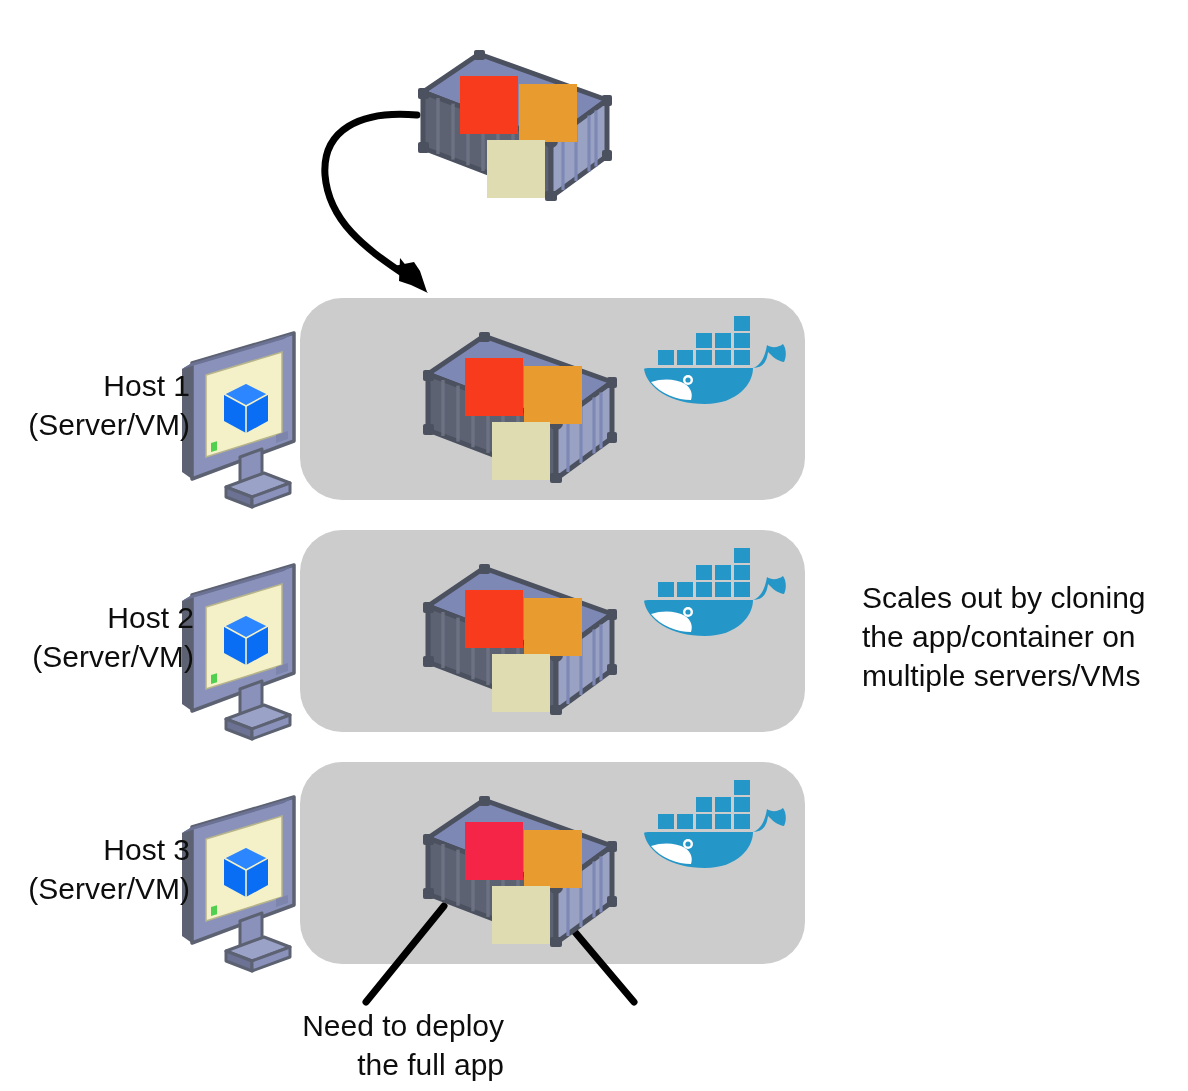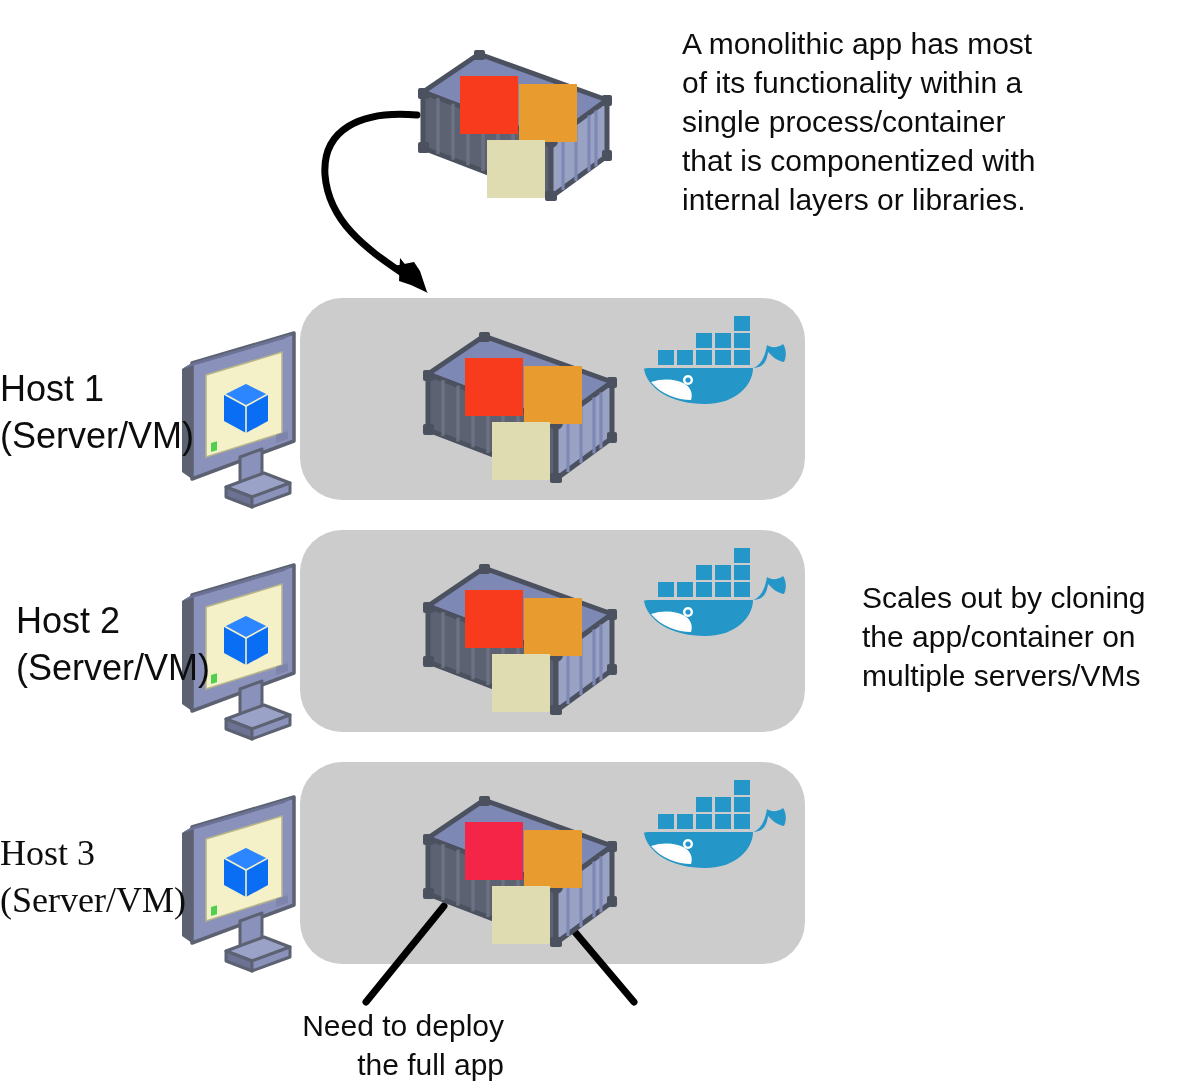--- a/index.html
+++ b/index.html
@@ -7,21 +7,21 @@
     width:1188px;height:1091px;position:relative;overflow:hidden;
     font-family:"Liberation Sans","DejaVu Sans",sans-serif;
     color:#000000;
   }
   .stage{position:absolute;left:0;top:0;width:1188px;height:1091px;}
 
   
   .txt{position:absolute;white-space:pre;line-height:1.30;color:#0d0d0d;}
   .t-title{font-size:33px;text-align:center;}
   .t-para{font-size:30px;}
-  .t-host{font-size:36px;text-align:left;}
+  .t-host{font-size:30px;text-align:right;}
   .t-call{font-size:30px;text-align:right;}
 
   
   .band{position:absolute;background:#cccccc;border-radius:42px;}
 
   
   svg.layer{position:absolute;left:0;top:0;width:1188px;height:1091px;overflow:visible;}
 </style>
 </head>
 <body>
@@ -180,33 +180,28 @@
       <rect x="45" y="28" width="58" height="58" fill="#f52547"></rect>
       <rect x="104" y="36" width="58" height="58" fill="#e89c30"></rect>
       <rect x="72" y="92" width="58" height="58" fill="#dedcb0"></rect>
     </g>
     <g transform="translate(641,776)">
       <use href="#dockerWhale"></use>
     </g>
   </svg>
 
 
-  <div class="txt t-para" style="left:682px;top:24px;width:420px;">A monolithic app has most
-of its functionality within a
-single process/container
-that is componentized with
-internal layers or libraries.</div>
 
   <div class="txt t-para" style="left:862px;top:578px;width:330px;">Scales out by cloning
 the app/container on
 multiple servers/VMs</div>
 
   <div class="txt t-host" style="left:0px;top:366px;width:190px;"><span>Host 1</span><br><span>(Server/VM)</span></div>
 
-  <div class="txt t-host" style="left:16px;top:598px;width:190px;"><span>Host 2</span><br><span>(Server/VM)</span></div>
-
-  <div class="txt t-host" style="left:0px;top:830px;width:190px;font-family:Liberation Serif, serif;"><span>Host 3</span><br><span>(Server/VM)</span></div>
+  <div class="txt t-host" style="left:4px;top:598px;width:190px;"><span>Host 2</span><br><span>(Server/VM)</span></div>
+
+  <div class="txt t-host" style="left:0px;top:830px;width:190px;"><span>Host 3</span><br><span>(Server/VM)</span></div>
 
   <div class="txt t-call" style="left:238px;top:1006px;width:266px;">Need to deploy
 the full app</div>
 
 
 </div>
 
 </body></html>

